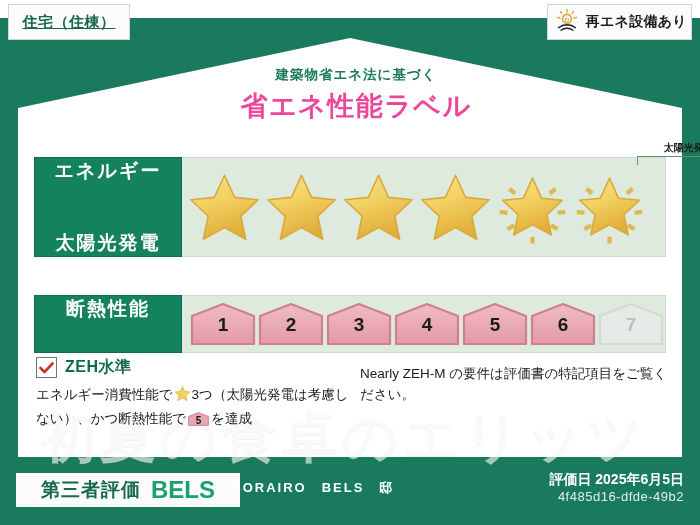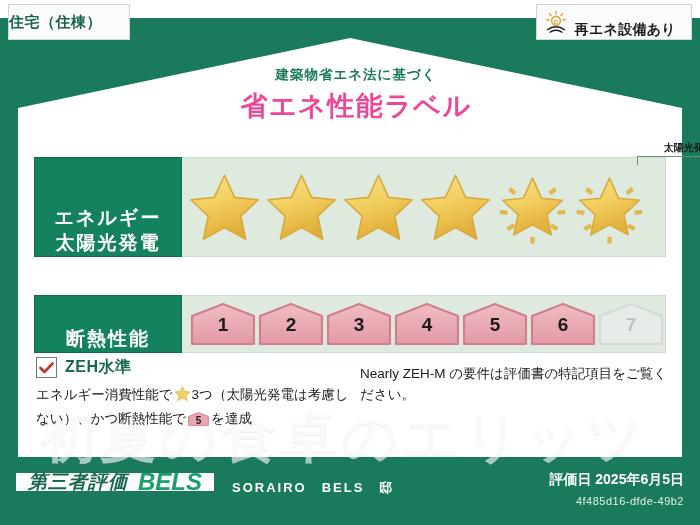--- a/index.html
+++ b/index.html
@@ -19,43 +19,44 @@
   #frame-white-inner{
     position:absolute; left:18px; top:38px; width:664px; height:419px;
     background:#ffffff;
     clip-path: polygon(0 70px, 332px 0, 664px 70px, 664px 419px, 0 419px);
   }
 
   
   #tab-dwelling{
     position:absolute; left:8px; top:4px; width:122px; height:36px;
     background:#fbfbfb; border:1px solid #cfd6d2;
-    display:flex; align-items:center; 
+    display:flex; align-items:center; justify-content:center;
     font-size:15px; font-weight:700; color:#18654e; letter-spacing:.5px;
     z-index:6;
+    text-decoration:underline;
   }
 
   
   #badge-renewable{
-    position:absolute; right:8px; top:4px; height:36px; padding:0 15px 0 6px;
+    position:absolute; right:8px; top:4px; height:36px; padding:0 4px 0 6px;
     background:#fbfbfb; border:1px solid #cfd6d2;
-    display:flex; align-items:flex-end; gap:6px; z-index:6;
+    display:flex; align-items:center; gap:6px; z-index:6;
   }
   #badge-renewable .lbl{ font-size:14px; font-weight:700; color:#1b1b1b; letter-spacing:.3px;}
 
   
   #headline{ position:absolute; left:8px; top:66px; width:696px; text-align:center; z-index:5;}
   #headline .sub{ font-size:13.5px; font-weight:700; color:#1c7a5c; letter-spacing:1px;}
   #headline .main{ font-size:27px; font-weight:700; color:#ec4899; letter-spacing:1.5px; margin-top:4px;}
 
   
   .row{ position:absolute; display:flex; align-items:stretch; z-index:5;}
   .row-label{
     background:#14825e; color:#fff; display:flex; flex-direction:column;
-    align-items:center; justify-content:flex-end; font-weight:700; letter-spacing:2px;
+    align-items:center; justify-content:space-between; font-weight:700; letter-spacing:2px;
     border:1px solid #0f6c4e;
   }
   .row-body{ background:#dfeadf; border:1px solid #cbdccb; border-left:none; position:relative;}
 
   #row-energy{ left:34px; top:157px; width:632px; height:100px; }
   #row-energy .row-label{ width:148px; font-size:19px; line-height:1.35; }
   #row-energy .row-body{ width:484px; display:flex; align-items:center; padding-left:4px; }
 
   #row-insul{ left:34px; top:267px; width:632px; height:58px;margin-top:28px; }
   #row-insul .row-label{ width:148px; font-size:19px; }
@@ -91,29 +92,29 @@
   .claim-title{ font-size:16px; font-weight:700; color:#15694f; letter-spacing:.5px; white-space:nowrap;}
   .claim-body{ margin-top:7px; font-size:13.5px; line-height:1.55; color:#1b1b1b; }
   .inline-star{ display:inline-block; vertical-align:-3px; margin:0 1px;}
   .inline-house{ display:inline-block; vertical-align:-4px; position:relative; width:21px;height:16px; margin:0 2px;}
   .inline-house .n{ position:absolute; left:0; top:2px; width:100%; text-align:center; font-size:10px; font-weight:700; color:#1b1b1b;}
   #zehm-logo{ flex:0 0 auto; width:64px; height:28px; position:relative; }
 
   
   #footer{ position:absolute; left:0; bottom:0; width:700px; height:60px; z-index:6;}
   #footer-bels{
-    position:absolute; left:16px; top:8px; height:18px; padding:0 12px;
-    background:#fbfbfb; display:flex; align-items:center; gap:10px;font-style:italic;
+    position:absolute; left:16px; top:8px; height:34px; padding:0 25px;
+    background:#fbfbfb; display:flex; align-items:center; gap:10px;
   }
   #footer-bels .jp{ font-size:19px; font-weight:700; color:#16694f; letter-spacing:1px;}
   #footer-bels .bels{ font-size:24px; font-weight:700; color:#1aa06a; letter-spacing:0px;}
   #footer-name{ position:absolute; left:232px; top:14px; font-size:13px; font-weight:700; color:#fff; letter-spacing:2px;}
   #footer-date{ position:absolute; right:16px; top:6px; text-align:right;}
   #footer-date .d{ font-size:14px; font-weight:700; color:#fff;}
-  #footer-date .id{ font-size:11px; color:#e3efe9; margin-top:6px; letter-spacing:.5px;}
+  #footer-date .id{ font-size:13px; color:#e3efe9; margin-top:0; letter-spacing:.5px;}
 
   
   #watermark{
     position:absolute; left:40px; top:400px; width:640px; height:90px;
     font-size:56px; font-weight:700; color:rgba(255,255,255,0.62);
     letter-spacing:4px; z-index:4; pointer-events:none; white-space:nowrap;
     text-shadow:0 1px 0 rgba(0,0,0,0.06);
   }
 </style>
 </head>

